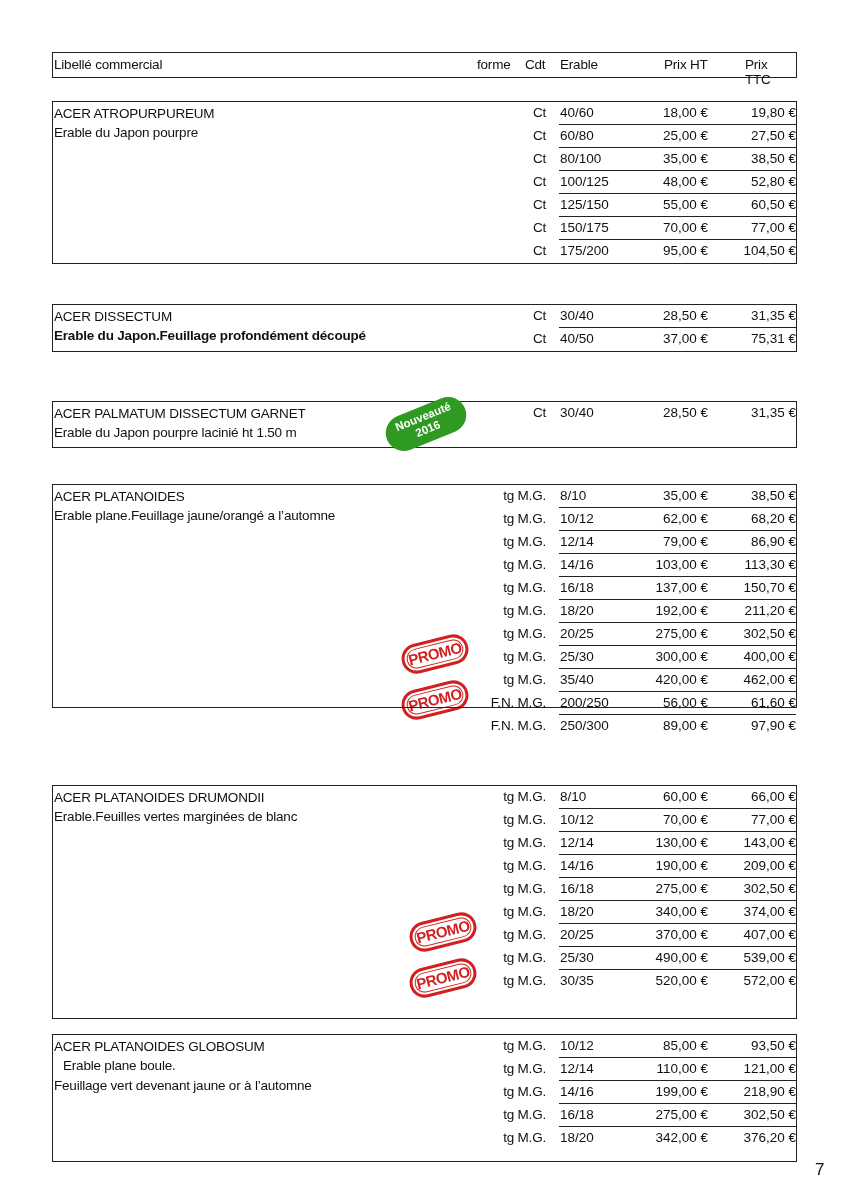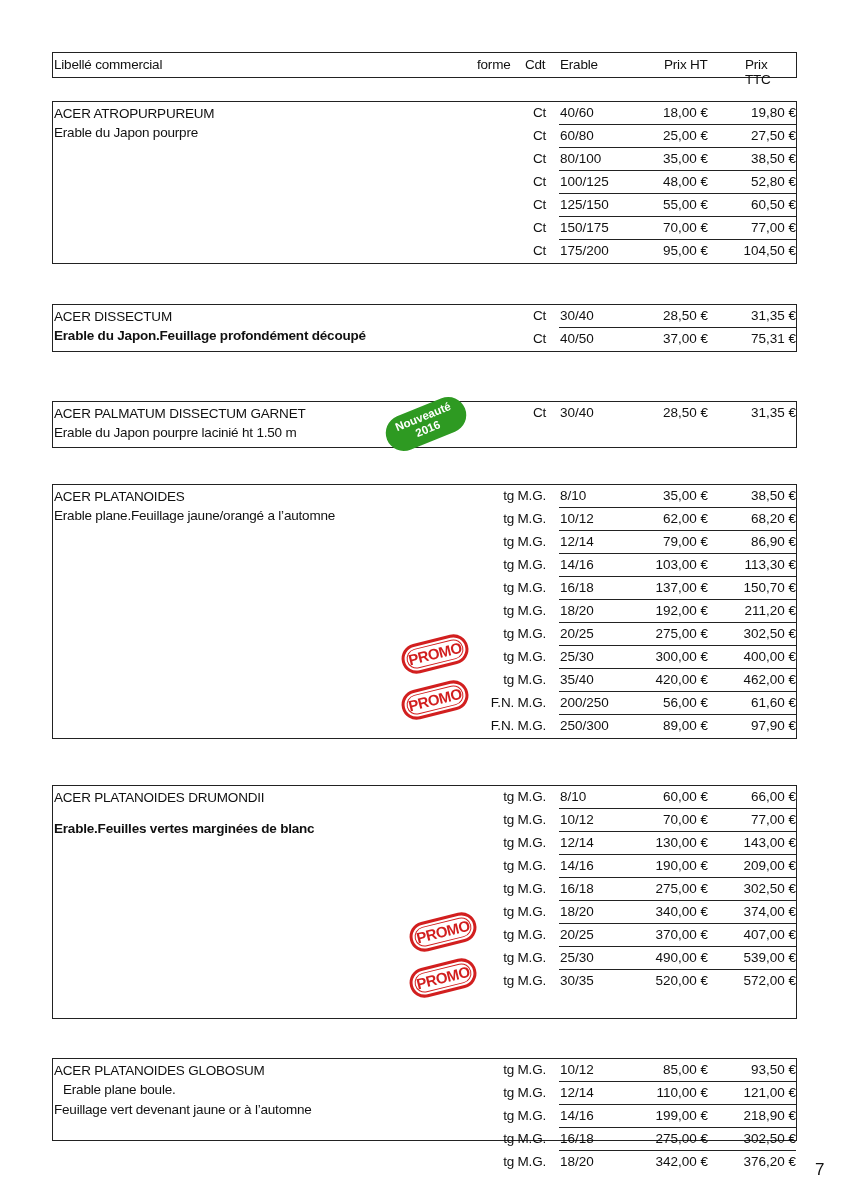--- a/index.html
+++ b/index.html
@@ -117,21 +117,21 @@
         <span class="ht">28,50 €</span>
         <span class="ttc">31,35 €</span>
       </div>
     </div>
     <div class="badge-new">
       <div>Nouveauté</div>
       <div>2016</div>
     </div>
     <div class="promo" style="left: 401px; top: 639px;">PROMO</div>
     <div class="promo" style="left: 401px; top: 685px;">PROMO</div>
-    <div class="box" style="top: 484px; height: 255px; padding-left: 27px;">
+    <div class="box" style="top: 484px; height: 224px; padding-left: 27px;">
       <div class="sec-name">ACER PLATANOIDES</div>
       <div class="sec-desc" style="top: 23px;">Erable plane.Feuillage jaune/orangé a l’automne</div>
       <div class="row" style="top: 0px;">
         <span class="forme">tg M.G.</span>
         <span class="taille">8/10</span>
         <span class="ht">35,00 €</span>
         <span class="ttc">38,50 €</span>
         <div class="sep"></div>
       </div>
       <div class="row" style="top: 23px;">
@@ -201,21 +201,21 @@
         <span class="forme">F.N. M.G.</span>
         <span class="taille">250/300</span>
         <span class="ht">89,00 €</span>
         <span class="ttc">97,90 €</span>
       </div>
     </div>
     <div class="promo" style="left: 409px; top: 917px;">PROMO</div>
     <div class="promo" style="left: 409px; top: 963px;">PROMO</div>
     <div class="box" style="top: 785px; height: 234px;">
       <div class="sec-name">ACER PLATANOIDES DRUMONDII</div>
-      <div class="sec-desc" style="top: 35px; font-weight: bold;">Erable.Feuilles vertes marginées de blanc</div>
+      <div class="sec-desc" style="top: 23px;">Erable.Feuilles vertes marginées de blanc</div>
       <div class="row" style="top: 0px;">
         <span class="forme">tg M.G.</span>
         <span class="taille">8/10</span>
         <span class="ht">60,00 €</span>
         <span class="ttc">66,00 €</span>
         <div class="sep"></div>
       </div>
       <div class="row" style="top: 23px;">
         <span class="forme">tg M.G.</span>
         <span class="taille">10/12</span>
@@ -265,21 +265,21 @@
         <span class="ttc">539,00 €</span>
         <div class="sep"></div>
       </div>
       <div class="row" style="top: 184px;">
         <span class="forme">tg M.G.</span>
         <span class="taille">30/35</span>
         <span class="ht">520,00 €</span>
         <span class="ttc">572,00 €</span>
       </div>
     </div>
-    <div class="box" style="top: 1058px; height: 83px;">
+    <div class="box" style="top: 1034px; height: 128px;">
       <div class="sec-name">ACER PLATANOIDES GLOBOSUM</div>
       <div class="sec-desc" style="top: 23px; margin-left: 9px;">Erable plane boule.</div>
       <div class="sec-desc" style="top: 43px;">Feuillage vert devenant jaune or à l’automne</div>
       <div class="row" style="top: 0px;">
         <span class="forme">tg M.G.</span>
         <span class="taille">10/12</span>
         <span class="ht">85,00 €</span>
         <span class="ttc">93,50 €</span>
         <div class="sep"></div>
       </div>

